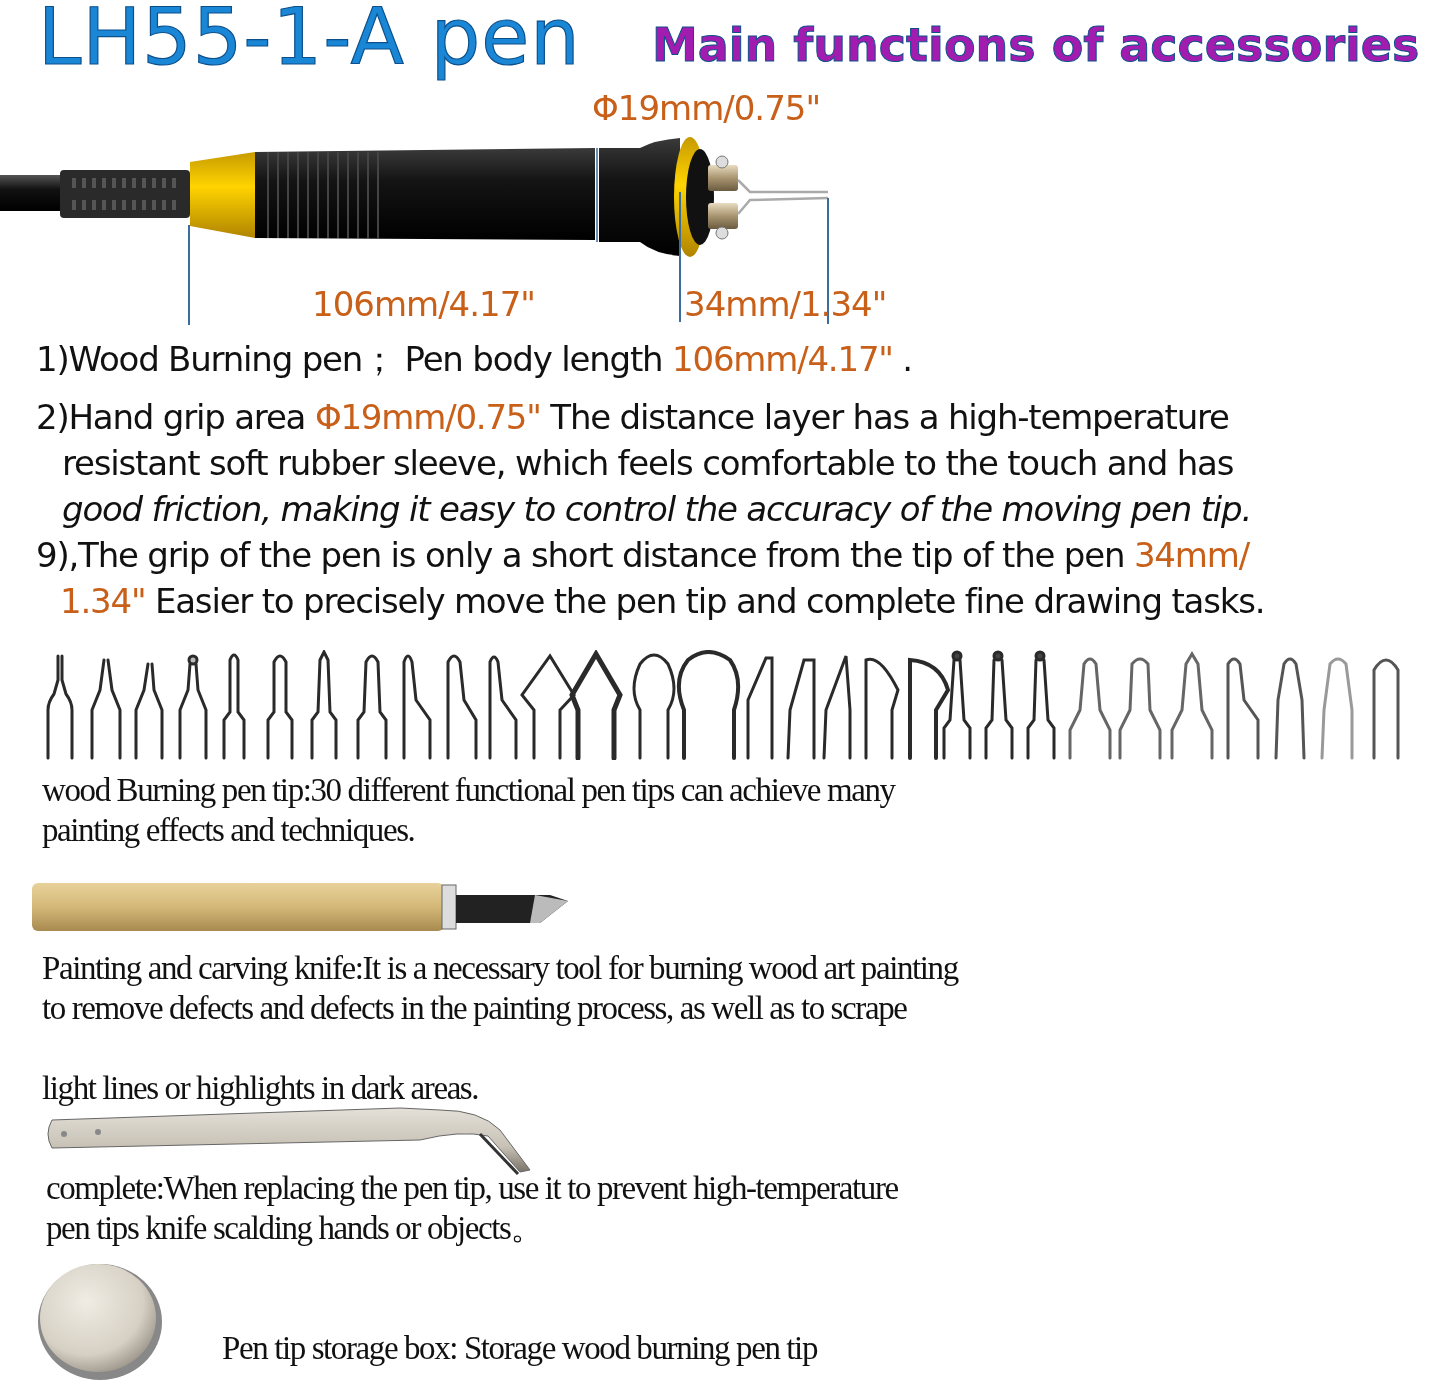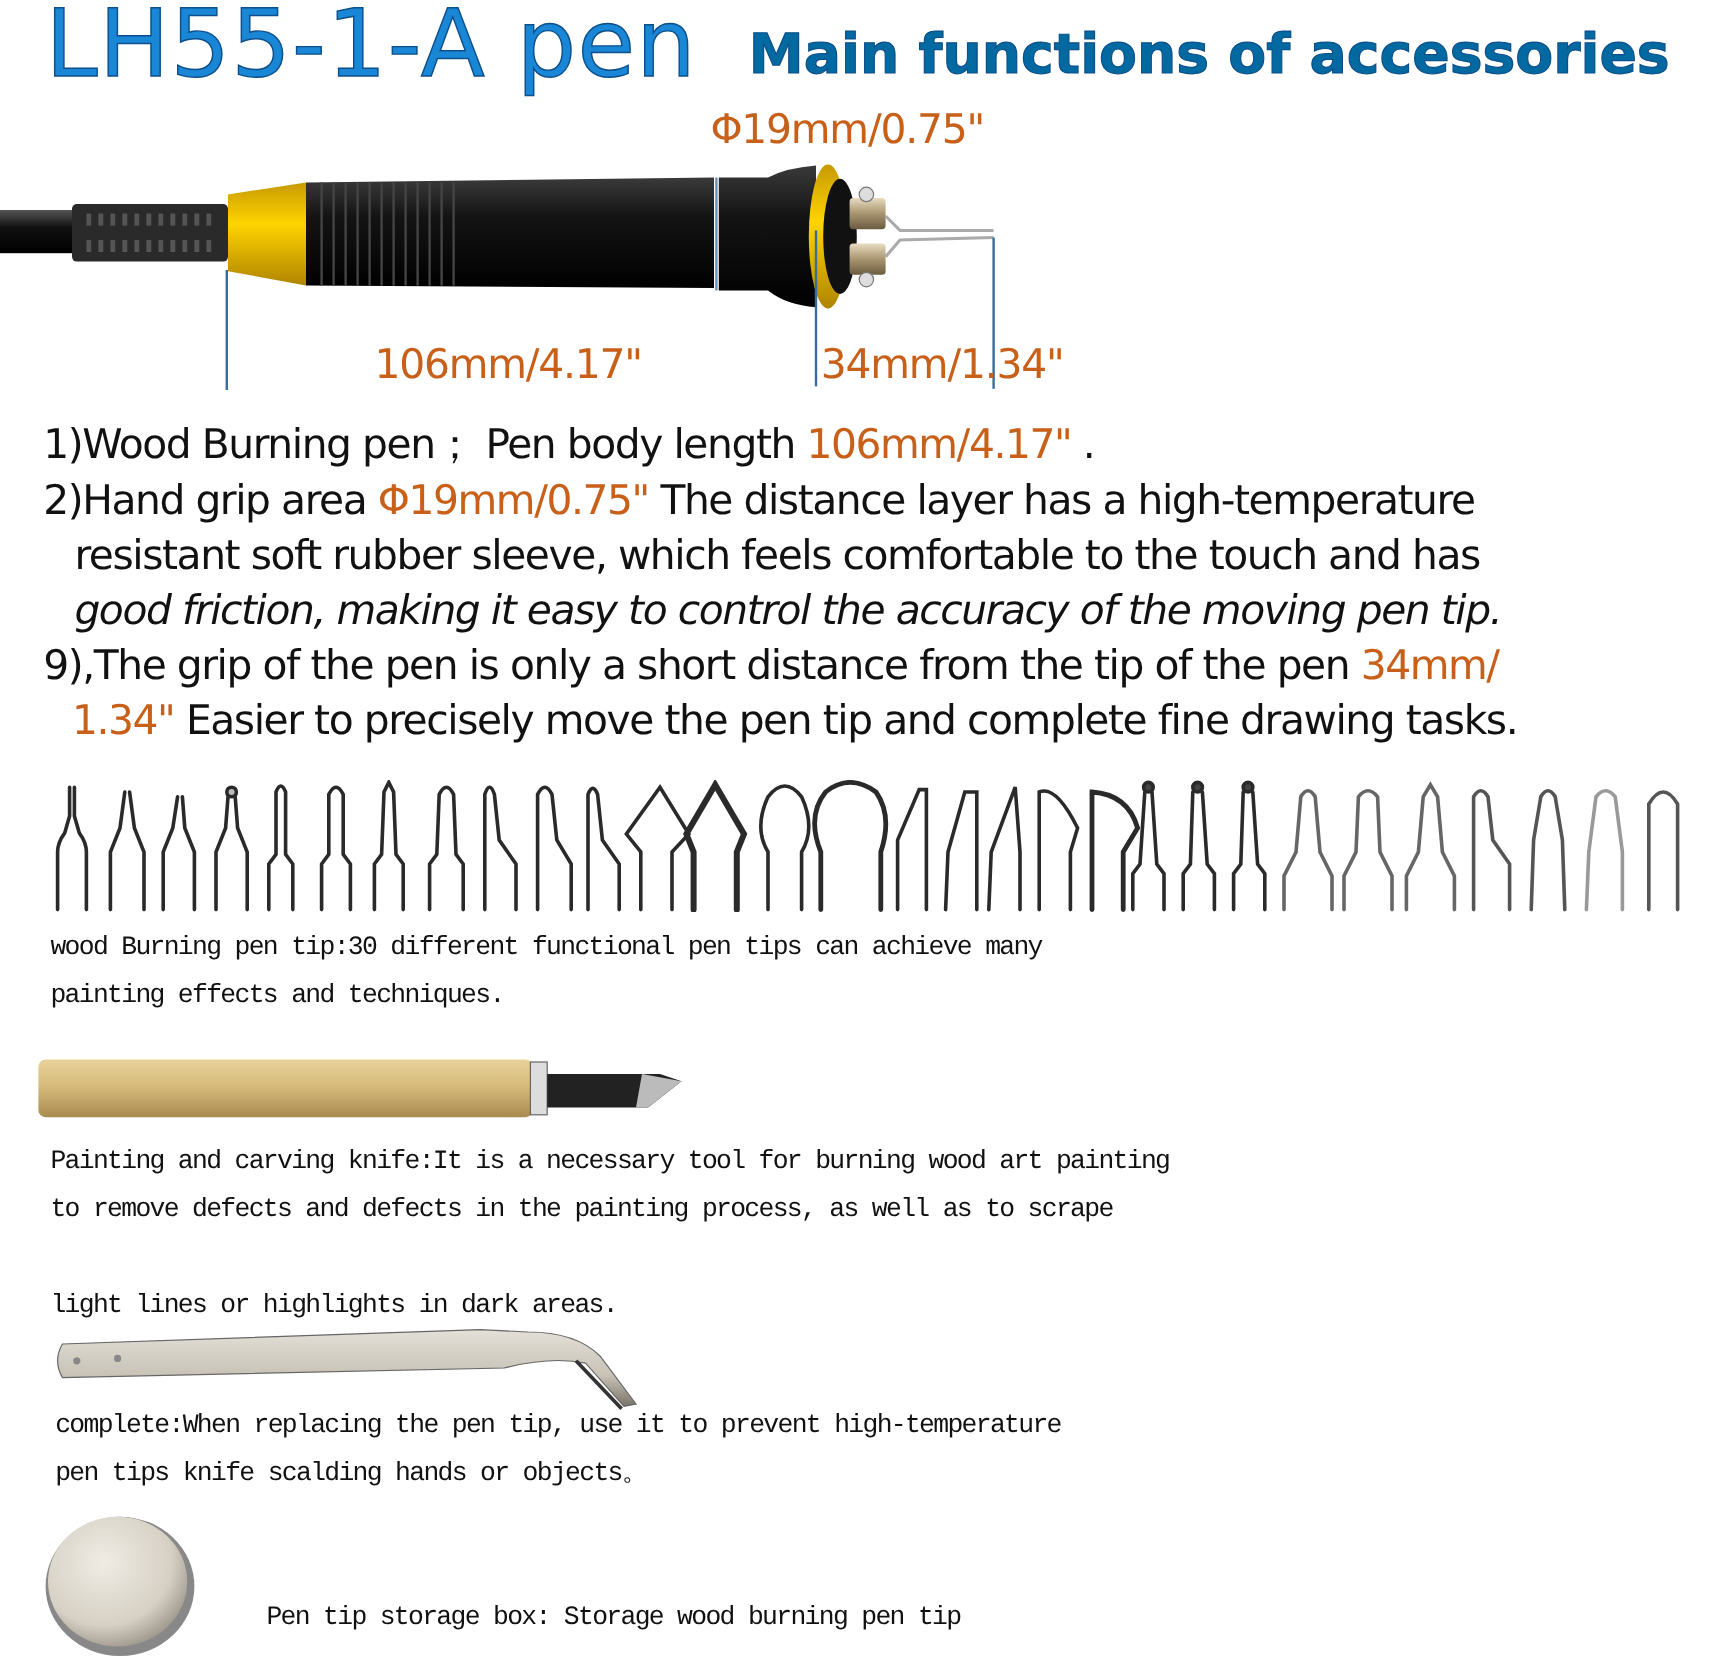--- a/index.html
+++ b/index.html
@@ -1,28 +1,28 @@
 <!DOCTYPE html>
 <html><head>
 <meta charset="utf-8">
 <style>
   html, body { margin: 0; padding: 0; background: #ffffff; }
   body { width: 1445px; height: 1390px; position: relative; overflow: hidden;
          font-family: "DejaVu Sans", "Liberation Sans", sans-serif; color: #111; }
   .abs { position: absolute; }
   .title-main { left: 38px; top: -8px; font-size: 78px; color: #1a86d6; letter-spacing: 1px;
                 -webkit-text-stroke: 1.2px #0d4f8a; white-space: nowrap; font-family: "DejaVu Sans", sans-serif; }
-  .title-sub { left: 624px; top: 18px; font-size: 46px; color: #0369a1; font-weight: bold;
+  .title-sub { left: 652px; top: 18px; font-size: 46px; color: #a21caf; font-weight: bold;
                -webkit-text-stroke: 1px #0d4f8a; white-space: nowrap; font-family: "DejaVu Sans", sans-serif; }
   .orange { color: #c8601a; }
   .dim { font-size: 34px; white-space: nowrap; font-family: "DejaVu Sans", sans-serif; letter-spacing: -1px; }
   .body-text { font-size: 34px; line-height: 46px; white-space: nowrap; letter-spacing: -1.2px;
                font-family: "DejaVu Sans", sans-serif; }
-  .sect-text { font-size: 22px; line-height: 40px; white-space: nowrap; letter-spacing: -1.4px;
-               font-family: Liberation Mono, monospace; }
+  .sect-text { font-size: 33px; line-height: 40px; white-space: nowrap; letter-spacing: -1.4px;
+               font-family: Liberation Serif, serif; }
   .vline { position: absolute; width: 2px; background: #3a6d9e; }
   .tip-row { left: 40px; top: 650px; width: 1370px; height: 110px; }
 </style>
 </head>
 <body>
 
 <div class="abs title-main">LH55-1-A pen</div>
 <div class="abs title-sub">Main functions of accessories</div>
 
 <div class="abs dim orange" style="left:592px; top:88px;">Φ19mm/0.75"</div>
@@ -114,21 +114,21 @@
 </svg>
 
 <div class="vline" style="left:188px; top:225px; height:100px;"></div>
 <div class="vline" style="left:596px; top:148px; height:94px; background:#6b8fb3;"></div>
 <div class="vline" style="left:679px; top:192px; height:130px;"></div>
 <div class="vline" style="left:827px; top:198px; height:126px;"></div>
 
 <div class="abs dim orange" style="left:312px; top:284px;">106mm/4.17"</div>
 <div class="abs dim orange" style="left:684px; top:284px;">34mm/1.34"</div>
 
-<div class="abs body-text" style="left:36px; top:348px;text-align:right;">
+<div class="abs body-text" style="left:36px; top:336px;text-align:right;">
   <span>1)Wood Burning pen；  Pen body length </span><span class="orange">106mm/4.17"</span><span>  .</span>
 </div>
 <div class="abs body-text" style="left:36px; top:394px;">
   <span>2)Hand grip area  </span><span class="orange">Φ19mm/0.75"</span><span>  The distance layer has a high-temperature</span>
 </div>
 <div class="abs body-text" style="left:62px; top:440px;">resistant soft rubber sleeve, which feels comfortable to the touch and has</div>
 <div class="abs body-text" style="left:62px; top:486px;font-style:italic;">good friction, making it easy to control the accuracy of the moving pen tip.</div>
 <div class="abs body-text" style="left:36px; top:532px;">
   <span>9),The grip of the pen is only a short distance from the tip of the pen </span><span class="orange">34mm/</span>
 </div>

